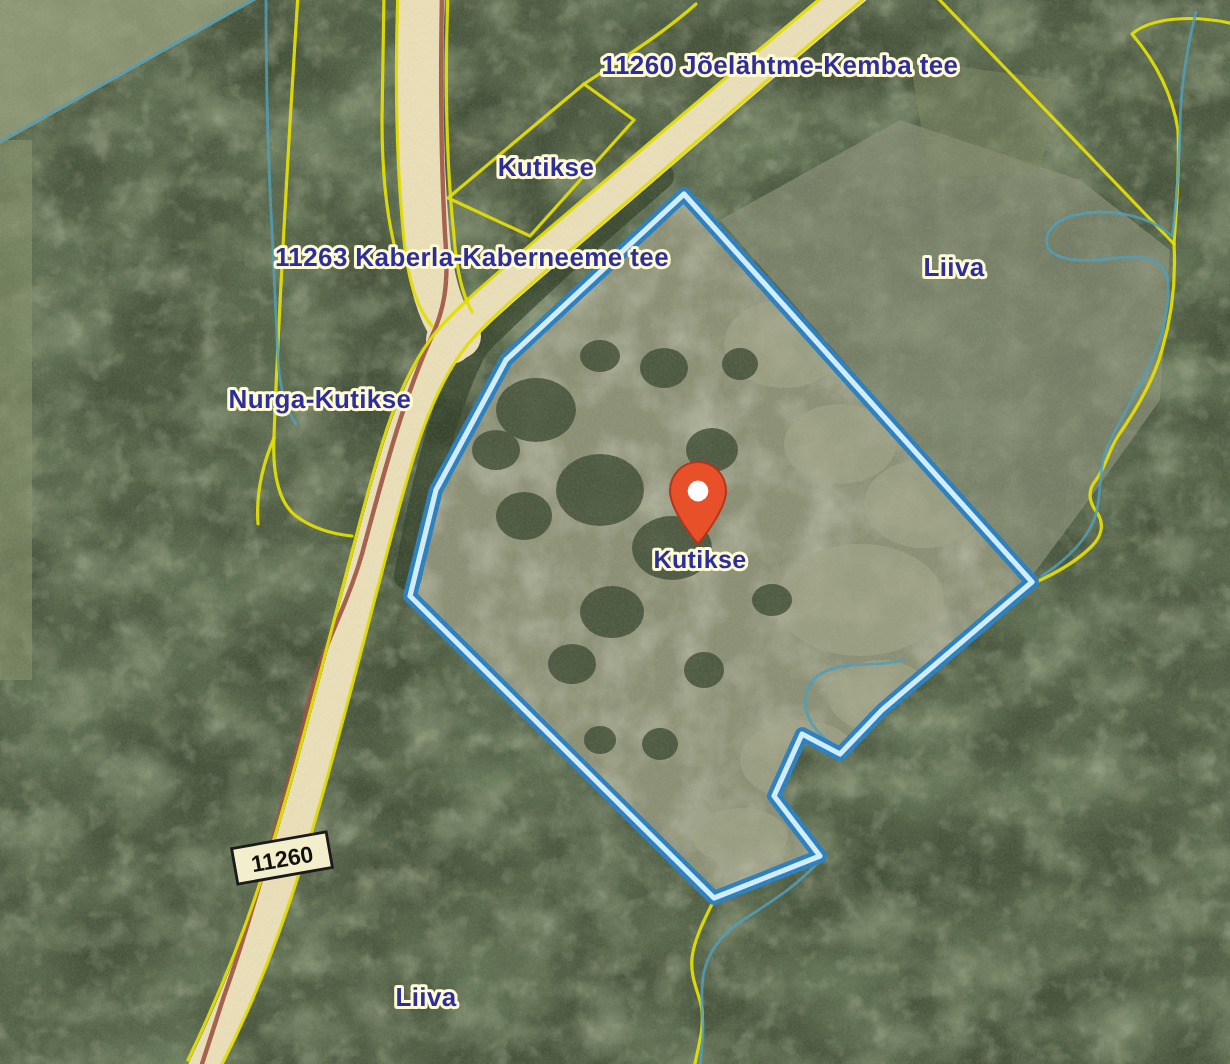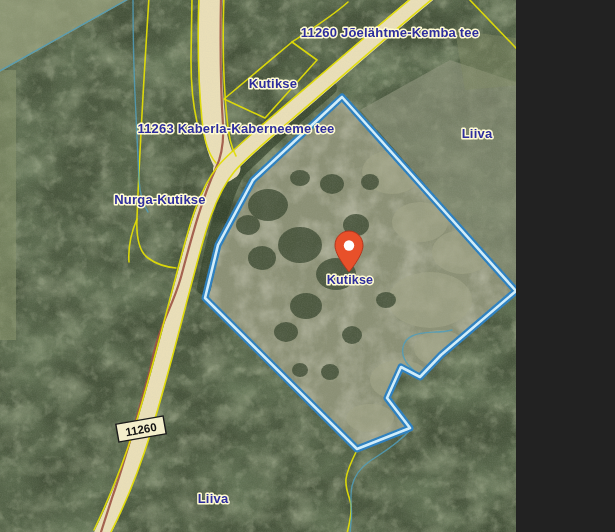--- a/index.html
+++ b/index.html
@@ -1,16 +1,16 @@
 <!DOCTYPE html>
 <html><head>
 <meta charset="utf-8">
 <style>
   html,body{margin:0;padding:0;background:#222;}
-  #stage{position:relative;width:516px;height:532px;overflow:hidden;font-family:"Liberation Sans",sans-serif;}
+  #stage{position:relative;width:615px;height:532px;overflow:hidden;font-family:"Liberation Sans",sans-serif;}
   svg{display:block;}
   .lbl{font-family:"Liberation Sans",sans-serif;font-weight:700;fill:#2d2d9e;
        stroke:#fffbd2;stroke-width:3px;paint-order:stroke;stroke-linejoin:round;
        text-anchor:middle;letter-spacing:.2px;}
   .lbl-sm{font-size:12.5px;}
   .lbl-md{font-size:13px;}
   .yellow{fill:none;stroke:#e3de00;stroke-width:1.6;stroke-linejoin:round;stroke-linecap:round;opacity:.95;}
   .stream{fill:none;stroke:#4e9cba;stroke-width:1.4;stroke-linecap:round;opacity:.85;}
   .road{fill:none;stroke:#eadfb8;stroke-linecap:round;}
   .track{fill:none;stroke:#9c5140;stroke-width:2.2;stroke-linecap:round;opacity:.9;}

